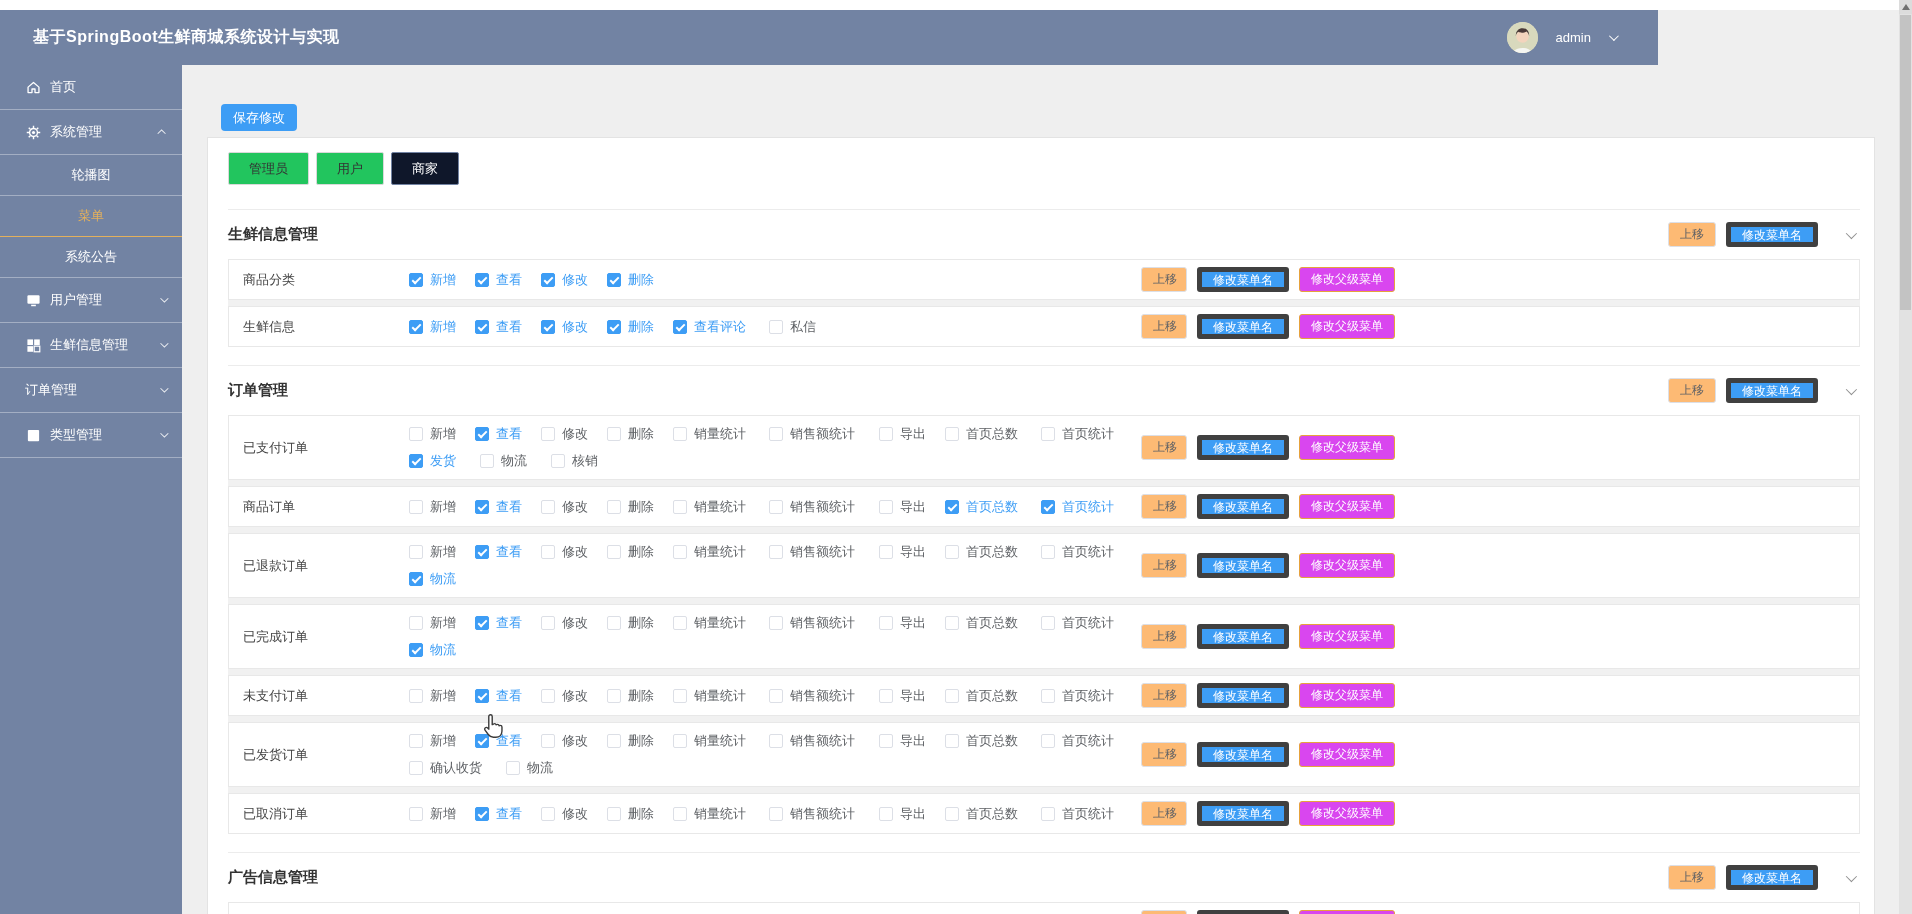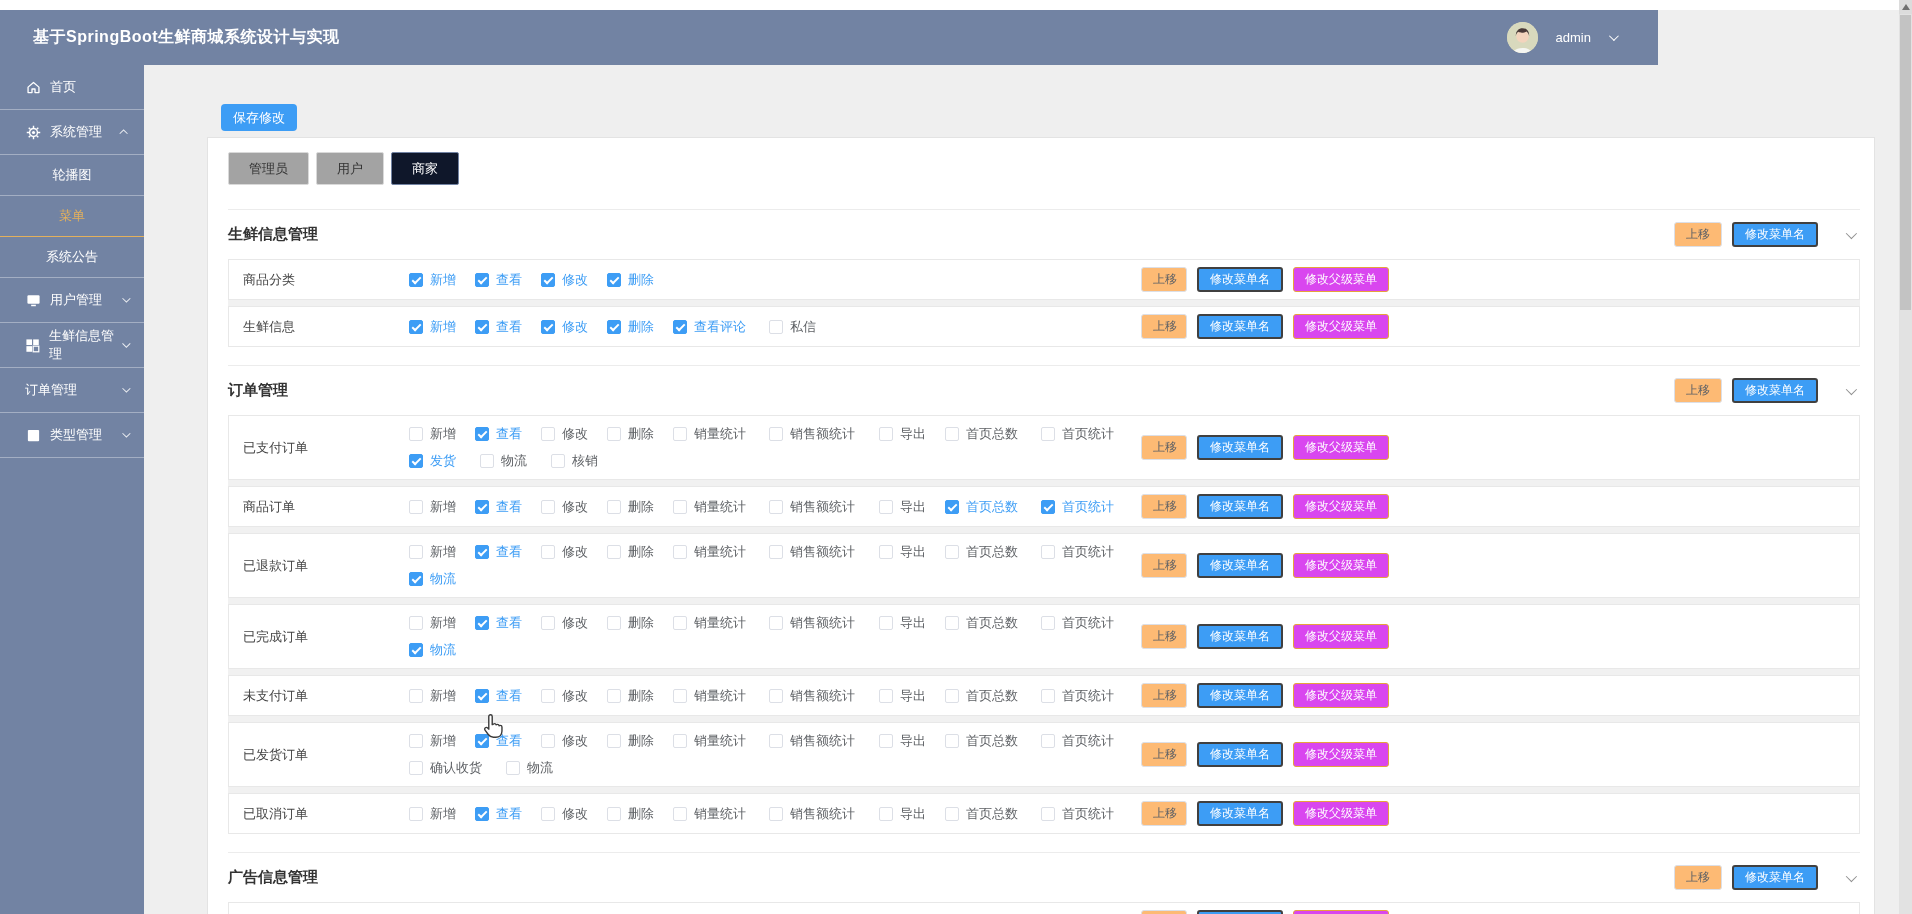--- a/index.html
+++ b/index.html
@@ -12,45 +12,45 @@
   .header-title { margin-left:33px; color:#fff; font-size:16px; font-weight:bold; letter-spacing:.5px; }
   .header-right { margin-left:auto; margin-right:42px; display:flex; align-items:center; gap:18px; }
   .avatar { width:31px; height:31px; border-radius:50%; overflow:hidden; background:#d8d9bd; flex:0 0 auto; }
   .admin-name { color:#fff; font-size:13px; }
   .chev { width:7px; height:7px; border-right:1.5px solid currentColor; border-bottom:1.5px solid currentColor; display:inline-block; }
   .chev.down { transform:rotate(45deg) translateY(-2px); }
   .chev.up { transform:rotate(-135deg) translateY(-2px); }
   .header-right .chev { color:#fff; }
 
   
-  .sidebar { position:absolute; top:65px; left:0; bottom:0; width:144px; background:#7283a3; z-index:4; }
+  .sidebar { position:absolute; top:65px; left:0; bottom:0; width:182px; background:#7283a3; z-index:4; }
   .side-item { height:45px; display:flex; align-items:center; padding:0 16px 0 25px; color:#fff; font-size:13px; border-bottom:1px solid rgba(255,255,255,.35); cursor:pointer; }
   .side-icon { width:16px; height:16px; margin-right:9px; display:inline-flex; align-items:center; justify-content:center; }
   .side-icon svg { width:15px; height:15px; }
   .side-item .chev { color:rgba(255,255,255,.85); margin-left:auto; width:6px; height:6px; }
   .side-sub { height:41px; display:flex; align-items:center; justify-content:center; color:#fff; font-size:13px; border-bottom:1px solid rgba(255,255,255,.35); cursor:pointer; }
   .side-sub.active { color:#e3b05c; border-bottom:1px solid #e3b05c; }
 
   
   .save-btn { position:absolute; left:221px; top:104px; width:76px; height:27px; background:#3d9df5; color:#fff; border:none; border-radius:4px; font-size:13px; cursor:pointer; z-index:3; }
   .card { position:absolute; left:207px; top:137px; width:1668px; height:860px; background:#fff; border:1px solid #e3e3e3; padding:14px 14px 14px 20px; z-index:2; }
 
   .tabs { display:flex; gap:7px; margin-bottom:24px; }
-  .tab { padding:0 20px; height:33px; background:#a3a3a3; border:1px solid #d9d9d9; color:#333; font-size:13px; border-radius:2px; cursor:pointer; font-family:inherit; }
+  .tab { padding:0 20px; height:33px; background:#22c55e; border:1px solid #d9d9d9; color:#333; font-size:13px; border-radius:2px; cursor:pointer; font-family:inherit; }
   .tab.active { background:#0f172a; border-color:#7283a3; color:#fff; }
 
   .section { border-top:1px solid #ececec; margin-top:18px; padding-top:12px; }
   .section-head { display:flex; align-items:center; margin-bottom:12px; }
   .section-title { font-size:15px; font-weight:bold; color:#333; }
   .section-actions { margin-left:auto; display:flex; align-items:center; gap:10px; }
   .sec-chev { color:#909090; margin-left:18px; margin-right:6px; width:8px; height:8px; }
 
   .btn { font-size:12px; border-radius:3px; height:25px; padding:0 11px; cursor:pointer; font-family:inherit; white-space:nowrap; }
   .btn-plain { background:#fdba74; border:1px solid #dcdfe6; color:#606266; }
-  .btn-blue { background:#3d9df5; border:2px solid #404040; color:#fff; }
+  .btn-blue { background:#3d9df5; border:5px solid #404040; color:#fff; }
   .btn-orange { background:#d946ef; border:1px solid #e6a23c; color:#fff; }
   .section-actions .btn-plain { width:48px; }
 
   .rows { background:#f1f1f1; }
   .perm-row { display:flex; align-items:center; background:#fff; border:1px solid #e8e8e8; padding:7px 14px; margin-bottom:6px; min-height:37px; }
   .perm-row:last-child { margin-bottom:16px; }
   .row-label { width:150px; font-size:13px; color:#444; flex:0 0 auto; }
   .cb-lines { width:728px; flex:0 0 auto; display:flex; flex-direction:column; gap:9px; padding:2px 16px; }
   .cb-grid { display:grid; grid-template-columns:66px 66px 66px 66px 96px 110px 66px 96px 96px; }
   .cb-flex { display:flex; gap:24px; }

